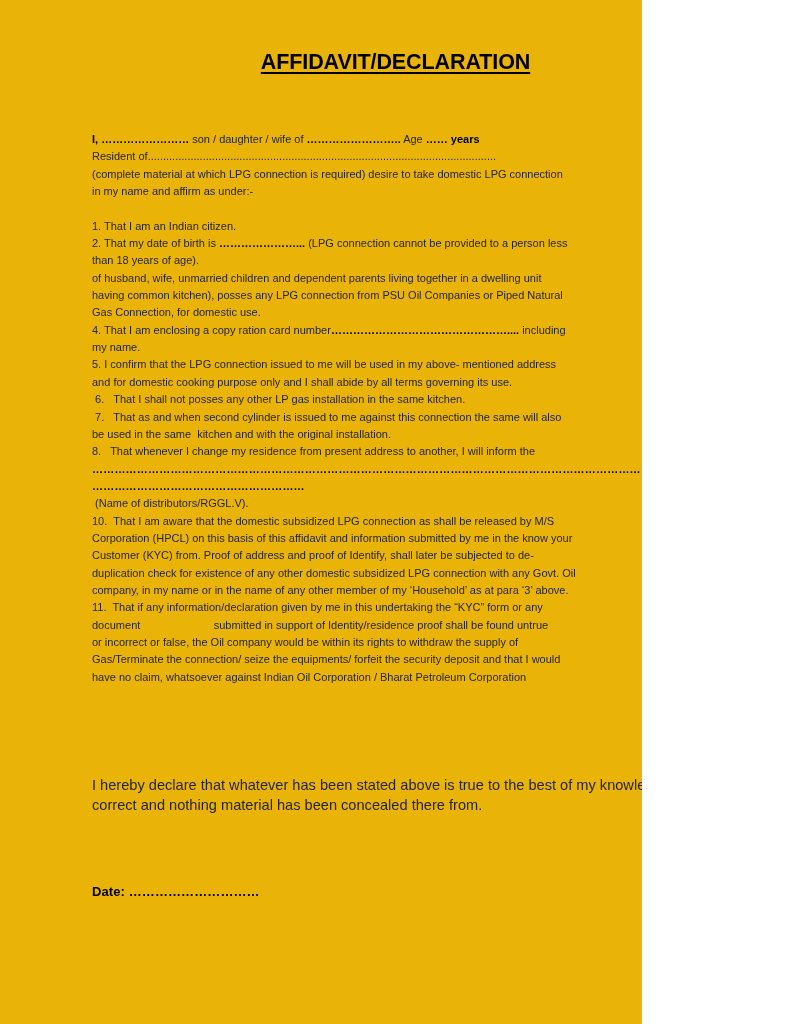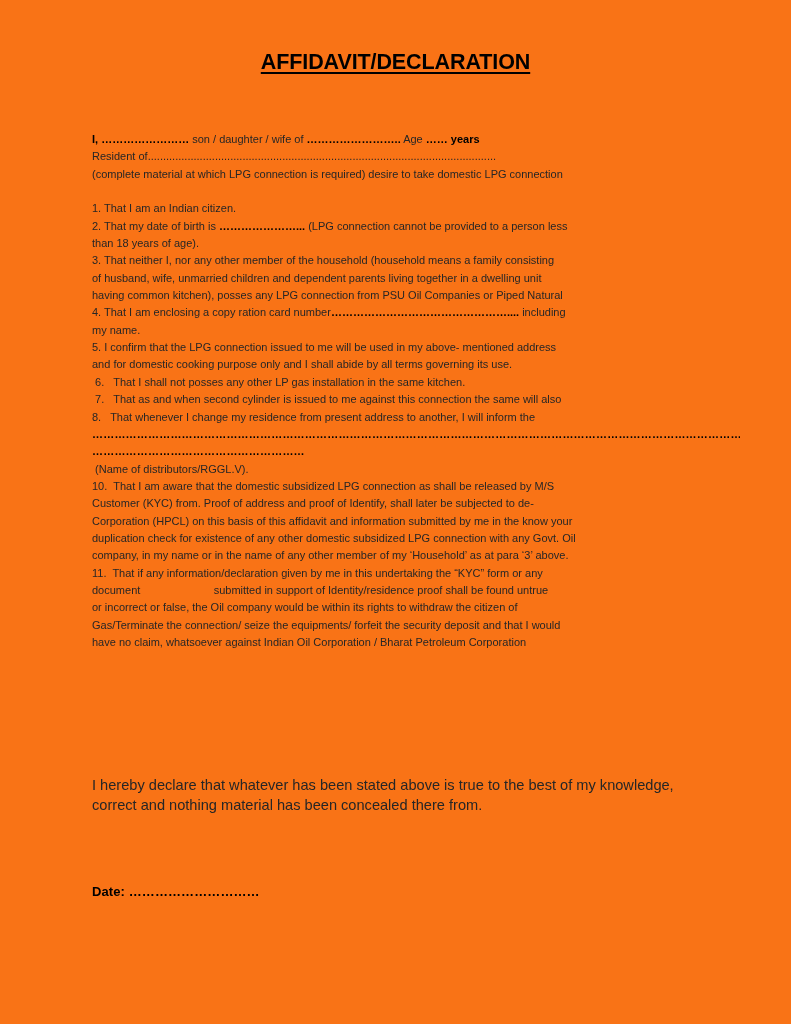--- a/index.html
+++ b/index.html
@@ -7,23 +7,23 @@
     margin: 0;
     padding: 0;
     background: #ffffff;
   }
   body {
     font-family: "Liberation Sans", sans-serif;
     color: #1a1a1a;
   }
   .page {
     position: relative;
-    width: 791px;
+    width: 642px;
     height: 1024px;
-    background: #f97316;
+    background: #eab308;
     overflow: hidden;
     box-sizing: border-box;
   }
   .doc-title {
     position: absolute;
     left: 0;
     top: 50px;
     width: 791px;
     text-align: center;
     font-size: 21.5px;
@@ -88,56 +88,58 @@
     <span class="u">AFFIDAVIT/DECLARATION</span>
   </div>
 
   <div class="body-block">
 
     <div class="ln"><span class="b">I, </span><span class="b">……………………</span><span> son / daughter / wife of </span><span class="b">……………………..</span><span> Age </span><span class="b">……</span><span class="b"> years</span></div>
 
     <div class="ln"><span>Resident of</span><span>..................................................................................................................</span></div>
 
     <div class="ln">(complete material at which LPG connection is required) desire to take domestic LPG connection</div>
+    <div class="ln">in my name and affirm as under:-</div>
 
     <div class="spacer"></div>
 
     <div class="ln">1. That I am an Indian citizen.</div>
 
     <div class="ln"><span>2. That my date of birth is </span><span class="b">…………………...</span><span> (LPG connection cannot be provided to a person less</span></div>
     <div class="ln">than 18 years of age).</div>
 
-    <div class="ln">3. That neither I, nor any other member of the household (household means a family consisting</div>
     <div class="ln">of husband, wife, unmarried children and dependent parents living together in a dwelling unit</div>
     <div class="ln">having common kitchen), posses any LPG connection from PSU Oil Companies or Piped Natural</div>
+    <div class="ln">Gas Connection, for domestic use.</div>
 
     <div class="ln"><span>4. That I am enclosing a copy ration card number</span><span class="b">…………………………………………....</span><span> including</span></div>
     <div class="ln">my name.</div>
 
     <div class="ln">5. I confirm that the LPG connection issued to me will be used in my above- mentioned address</div>
     <div class="ln">and for domestic cooking purpose only and I shall abide by all terms governing its use.</div>
 
     <div class="ln"> 6.   That I shall not posses any other LP gas installation in the same kitchen.</div>
 
     <div class="ln"> 7.   That as and when second cylinder is issued to me against this connection the same will also</div>
+    <div class="ln">be used in the same  kitchen and with the original installation.</div>
 
     <div class="ln">8.   That whenever I change my residence from present address to another, I will inform the</div>
     <div class="ln dots-line dots-full">…………………………………………………………………………………………………………………………………………………………………………………………………………………………</div>
     <div class="ln dots-line dots-short">………………………………………………………………</div>
     <div class="ln"> (Name of distributors/RGGL.V).</div>
 
     <div class="ln">10.  That I am aware that the domestic subsidized LPG connection as shall be released by M/S</div>
+    <div class="ln">Corporation (HPCL) on this basis of this affidavit and information submitted by me in the know your</div>
     <div class="ln">Customer (KYC) from. Proof of address and proof of Identify, shall later be subjected to de-</div>
-    <div class="ln">Corporation (HPCL) on this basis of this affidavit and information submitted by me in the know your</div>
     <div class="ln">duplication check for existence of any other domestic subsidized LPG connection with any Govt. Oil</div>
     <div class="ln">company, in my name or in the name of any other member of my ‘Household’ as at para ‘3’ above.</div>
 
     <div class="ln">11.  That if any information/declaration given by me in this undertaking the “KYC” form or any</div>
     <div class="ln">document                        submitted in support of Identity/residence proof shall be found untrue</div>
-    <div class="ln">or incorrect or false, the Oil company would be within its rights to withdraw the citizen of</div>
+    <div class="ln">or incorrect or false, the Oil company would be within its rights to withdraw the supply of</div>
     <div class="ln">Gas/Terminate the connection/ seize the equipments/ forfeit the security deposit and that I would</div>
     <div class="ln">have no claim, whatsoever against Indian Oil Corporation / Bharat Petroleum Corporation</div>
 
   </div>
 
   <div class="declare-block">
     <div class="ln">I hereby declare that whatever has been stated above is true to the best of my knowledge,</div>
     <div class="ln">correct and nothing material has been concealed there from.</div>
   </div>
 

